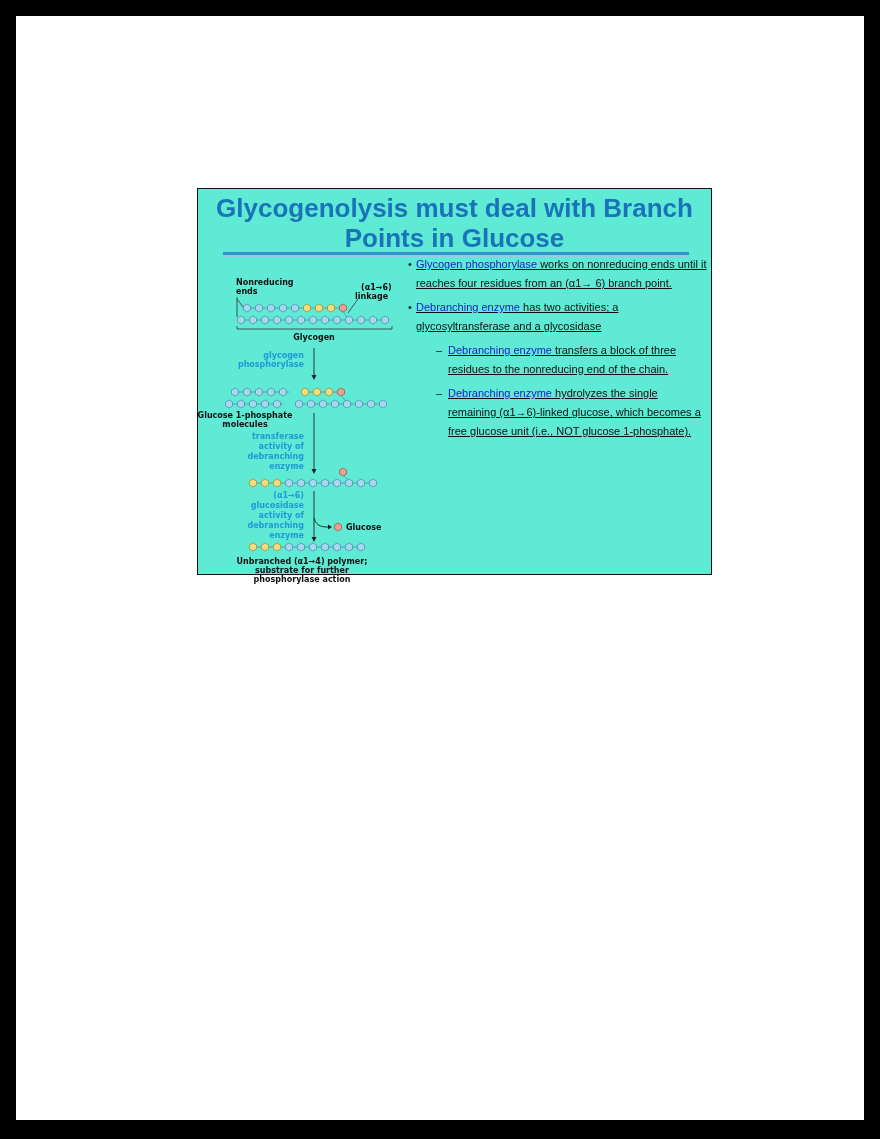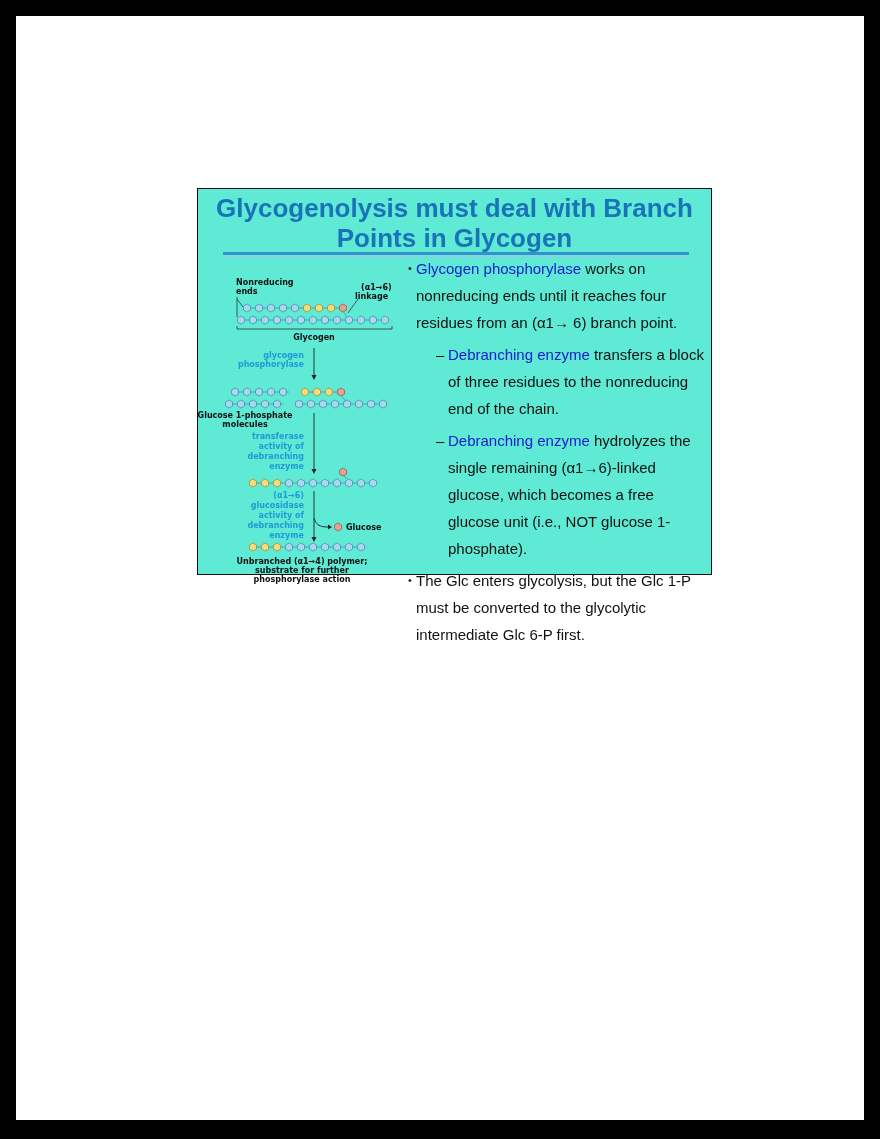--- a/index.html
+++ b/index.html
@@ -26,41 +26,41 @@
     background:#3a8ed0;
   }
   .underline2 {
     position:absolute; left:25px; top:67px; width:466px; height:1px;
     background:#9cc6e8;
   }
   .diagram { position:absolute; left:0; top:82px; width:205px; height:316px; }
   .diagram svg { position:absolute; left:0; top:0; }
   .text {
     position:absolute; left:210px; top:66px; width:300px;
-    font-size:15px; line-height:27px; color:#111;
+    font-size:11px; line-height:19px; color:#111;text-decoration:underline;
   }
   .bullet { position:relative; padding-left:8px; margin-bottom:5px; }
   .bullet::before {
     content:"\2022"; position:absolute; left:0; top:0; font-size:11px; color:#222;
   }
   .sub { position:relative; padding-left:40px; margin-bottom:5px; }
   .sub .dash { position:absolute; left:28px; top:0; }
   .blue { color:#1a1acc; }
   .red { color:#c8161d; }
   .label-black { font-family:"DejaVu Sans", sans-serif; font-weight:bold; fill:#111; font-size:8px; }
   .label-blue { font-family:"DejaVu Sans", sans-serif; font-weight:bold; fill:#1e9ad6; font-size:8px; }
 </style>
 </head>
 <body>
 
 <div class="page">
   <div class="slide">
     <div class="title">
       <div>Glycogenolysis must deal with Branch</div>
-      <div>Points in Glycogen</div>
+      <div>Points in Glucose</div>
     </div>
     <div class="underline"></div>
     <div class="underline2"></div>
 
     <div class="diagram">
       <svg width="205" height="316" viewBox="0 0 205 316" xmlns="http://www.w3.org/2000/svg">
         <defs>
           <g id="hb">
               <polygon points="-3.5,-2 0,-4 3.5,-2 3.5,2 0,4 -3.5,2" fill="#a9d8ee" stroke="#4f8fb3" stroke-width="0.8"></polygon>
             </g>
@@ -209,26 +209,26 @@
         <text class="label-black" x="104" y="293" text-anchor="middle"><tspan>Unbranched (α1→4) polymer;</tspan></text>
         <text class="label-black" x="104" y="302" text-anchor="middle"><tspan>substrate for further</tspan></text>
         <text class="label-black" x="104" y="311" text-anchor="middle"><tspan>phosphorylase action</tspan></text>
       </svg>
     </div>
 
     <div class="text">
       <div class="bullet">
         <span class="blue">Glycogen phosphorylase</span><span> works on nonreducing ends until it reaches four residues from an (α1→ 6) branch point.</span>
       </div>
+      <div class="bullet">
+        <span class="blue">Debranching enzyme</span><span> has two activities; a glycosyltransferase and a glycosidase</span>
+      </div>
       <div class="sub">
         <span class="dash">–</span>
         <span class="blue">Debranching enzyme</span><span> transfers a block of three residues to the nonreducing end of the chain.</span>
       </div>
       <div class="sub">
         <span class="dash">–</span>
         <span class="blue">Debranching enzyme</span><span> hydrolyzes the single remaining (α1→6)-linked glucose, which becomes a free glucose unit (i.e., NOT glucose 1-phosphate).</span>
       </div>
-      <div class="bullet">
-        <span>The Glc enters glycolysis, but the Glc 1-P must be converted to the glycolytic intermediate Glc 6-P first.</span>
-      </div>
     </div>
   </div>
 </div>
 
 </body></html>

